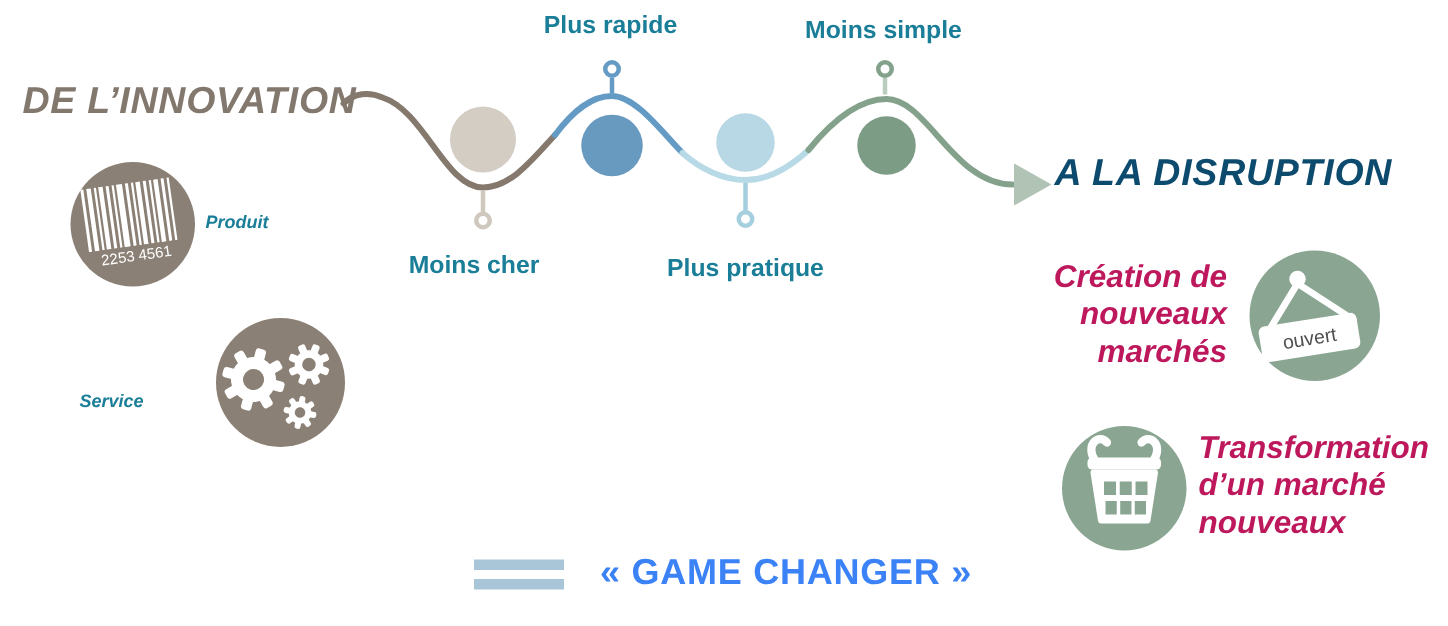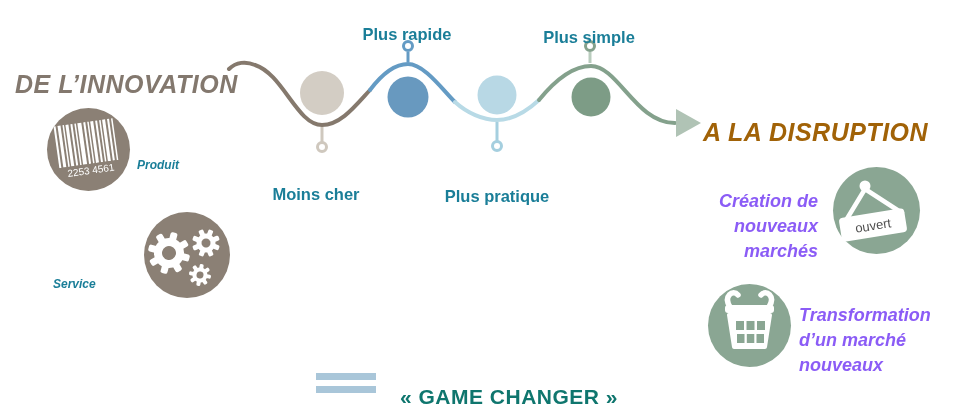--- a/index.html
+++ b/index.html
@@ -1,28 +1,28 @@
 <!DOCTYPE html>
 <html><head>
 <meta charset="utf-8">
 <style>
   html,body{margin:0;padding:0;background:#fff;}
   .canvas{
     position:relative;width:965px;height:417px;background:#fff;overflow:hidden;
     font-family:"Liberation Sans","DejaVu Sans",sans-serif;
   }
   .layer{position:absolute;left:0;top:0;width:965px;height:417px;}
-  .t{position:absolute;white-space:pre-line;margin-top:17px;}
+  .t{position:absolute;white-space:pre-line;}
   .title{font-size:25px;font-weight:bold;font-style:italic;letter-spacing:.5px;}
   .title-left{left:15px;top:53px;color:#83786e;}
-  .title-right{left:703px;top:101px;color:#a16207;}
+  .title-right{left:703px;top:101px;color:#0c4a6e;}
   .node-label{font-size:16.5px;font-weight:bold;color:#1a7e98;text-align:center;}
   .side-label{font-size:12px;font-weight:bold;font-style:italic;color:#1a7e98;}
-  .para{font-size:18px;font-weight:bold;font-style:italic;color:#8b5cf6;line-height:25px;}
-  .footer-label{left:400px;top:368px;font-size:21px;font-weight:bold;color:#0f766e;letter-spacing:.5px;}
+  .para{font-size:21px;font-weight:bold;font-style:italic;color:#be185d;line-height:25px;}
+  .footer-label{left:400px;top:368px;font-size:24px;font-weight:bold;color:#3b82f6;letter-spacing:.5px;}
   .icon-circle{position:absolute;border-radius:50%;}
   .icon-circle svg{position:absolute;left:0;top:0;}
   .taupe{background:#8b8075;}
   .sage{background:#8aa693;}
   .equals{position:absolute;left:316px;top:373px;}
   .equals .bar{width:60px;height:7px;background:#a9c6d9;margin-bottom:6px;}
 </style>
 </head>
 <body>
 
@@ -48,21 +48,21 @@
     <circle cx="322" cy="93" r="22" fill="#d3cdc4"></circle>
     <circle cx="408" cy="97" r="20.5" fill="#6899bf"></circle>
     <circle cx="497" cy="95" r="19.5" fill="#b8d8e5"></circle>
     <circle cx="591" cy="97" r="19.5" fill="#7d9c86"></circle>
   </svg>
 
   <div class="t title title-left">DE L’INNOVATION</div>
   <div class="t title title-right">A LA DISRUPTION</div>
 
   <div class="t node-label" style="left:351px;top:8px;width:112px">Plus rapide</div>
-  <div class="t node-label" style="left:533px;top:11px;width:112px">Plus simple</div>
+  <div class="t node-label" style="left:533px;top:11px;width:112px">Moins simple</div>
   <div class="t node-label" style="left:260px;top:168px;width:112px">Moins cher</div>
   <div class="t node-label" style="left:435px;top:170px;width:124px">Plus pratique</div>
 
   <div class="icon-circle taupe" style="left:47px;top:108px;width:83px;height:83px">
     <svg width="83" height="83" viewBox="0 0 83 83">
       <g transform="rotate(-8 41 41)" fill="#fff">
         <rect x="10" y="14" width="2" height="42"></rect>
           <rect x="14" y="14" width="3" height="42"></rect>
         <rect x="19" y="14" width="1.5" height="42"></rect>
           <rect x="22" y="14" width="3" height="42"></rect>

